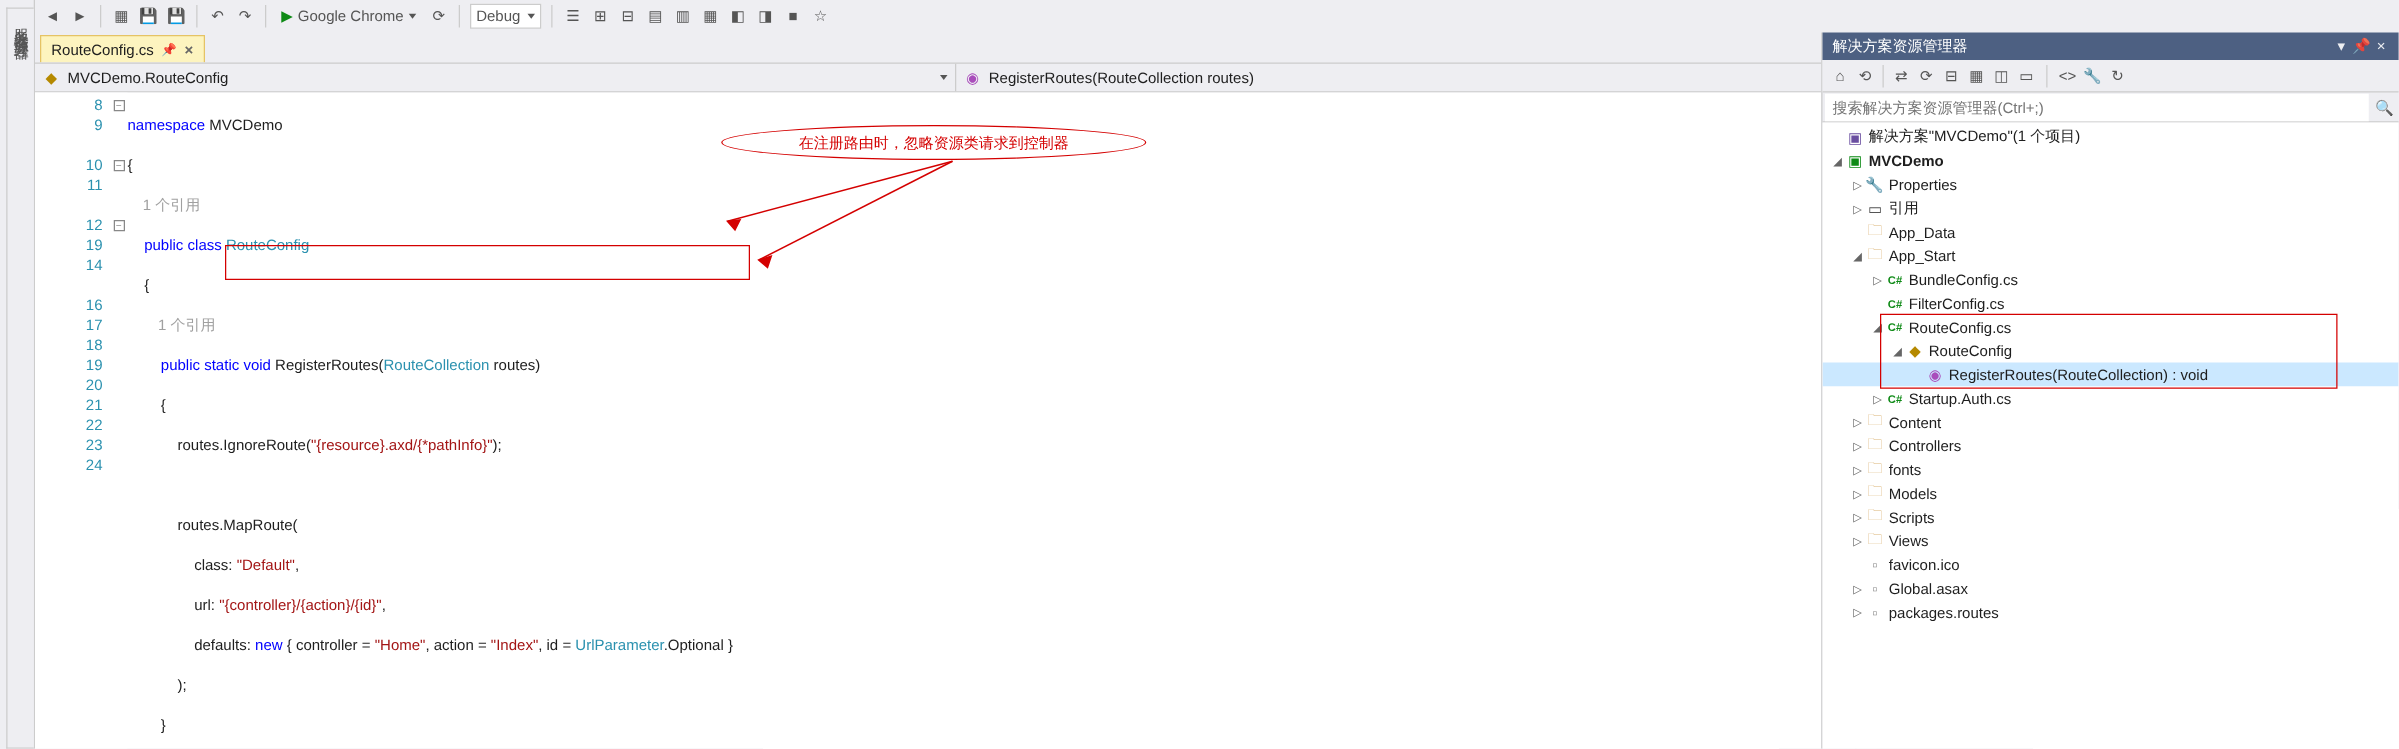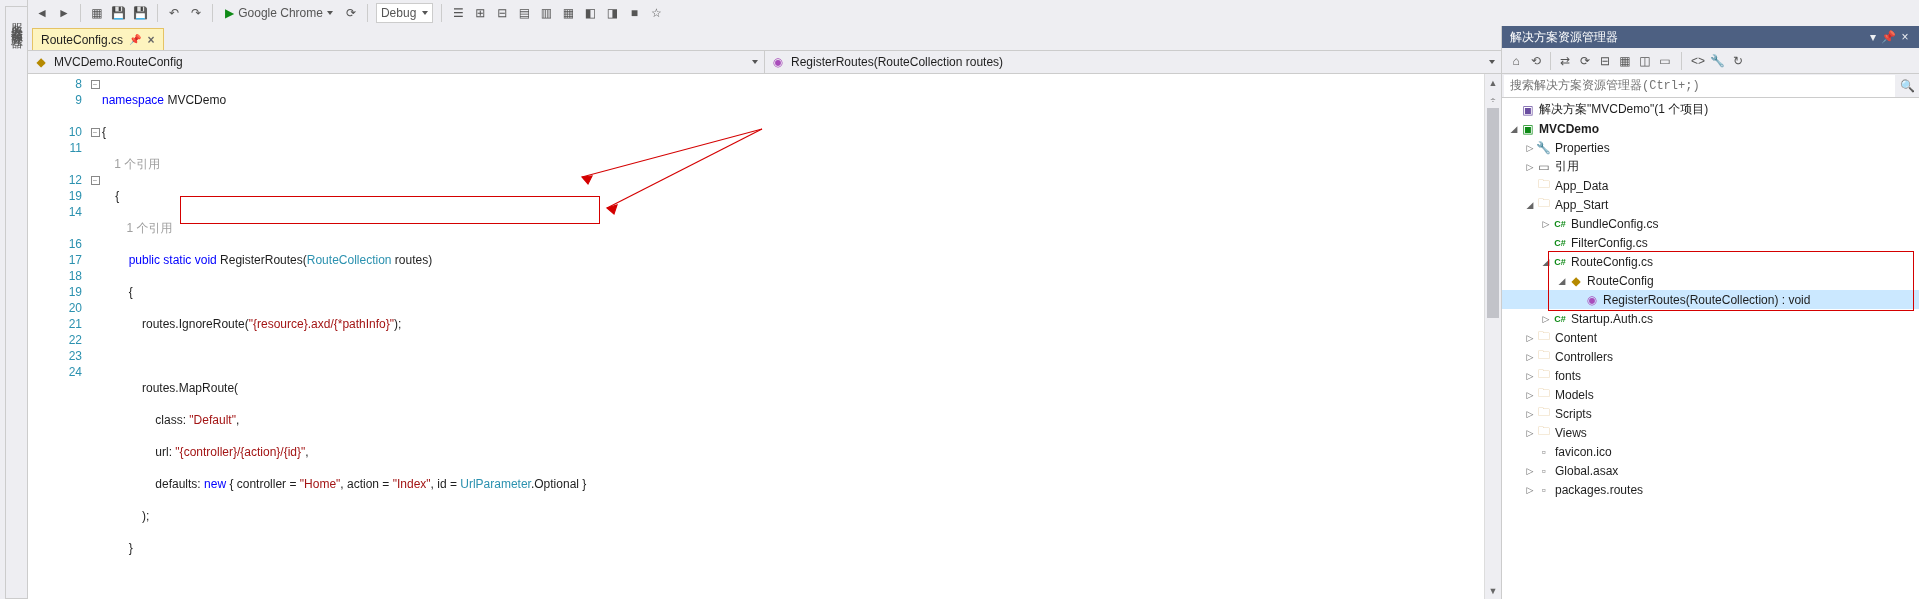--- a/index.html
+++ b/index.html
@@ -40,28 +40,28 @@
 .kw { color: #0000ff; text-align: right; }
 .typ { color: #2b91af; }
 .str { color: #a31515; }
 .ref-lens { color: #a0a0a0; font-size: 11px; }
 
 .highlight-box { position: absolute; border: 1px solid #d40000; pointer-events: none; }
 .annot-ellipse { position: absolute; border: 1px solid #d40000; border-radius: 50%; color: #d40000; display: flex; align-items: center; justify-content: center; font-size: 13px; font-family: "Microsoft YaHei"; pointer-events: none; }
 .arrow-svg { position: absolute; pointer-events: none; }
 
 
-.right-panel { position: absolute; right: 0; top: 26px; bottom: 0; width: 418px; background: #eeeef2; border-left: 1px solid #ccc; display: flex; flex-direction: column; }
+.right-panel { position: absolute; right: 0; top: 26px; bottom: 0; width: 462px; background: #eeeef2; border-left: 1px solid #ccc; display: flex; flex-direction: column; }
 .panel-title { height: 22px; background: #4d6082; color: #fff; display: flex; align-items: center; padding: 0 6px 0 8px; font-size: 12px; }
 .panel-title .spacer { flex: 1; }
 .panel-title .win-ico { width: 16px; text-align: center; cursor: pointer; opacity: 0.9; }
 .panel-toolbar { height: 26px; background: #eeeef2; border-bottom: 1px solid #ccc; display: flex; align-items: center; padding: 0 6px; gap: 6px; }
 .panel-toolbar .grp { display: flex; align-items: center; gap: 4px; }
 .search-row { height: 24px; border-bottom: 1px solid #ccc; display: flex; align-items: center; }
-.search-input { flex: 1; height: 22px; border: none; background: #fff; padding: 0 6px; outline: none; color: #888; margin: 0 2px; font-family: Liberation Mono, monospace; }
+.search-input { flex: 1; height: 22px; border: none; background: #fff; padding: 0 6px; outline: none; color: #888; margin: 0 2px; }
 .search-ico { width: 22px; text-align: center; color: #555; }
 .tree { flex: 1; background: #fff; overflow: auto; padding: 2px 0; }
 .tree-row { height: 19px; display: flex; align-items: center; padding-right: 4px; white-space: nowrap; cursor: pointer; }
 .tree-row.selected { background: #cbe8ff; }
 .tree-arrow { width: 12px; text-align: center; color: #666; font-size: 9px; }
 .tree-arrow.empty { visibility: hidden; }
 .tree-ico { width: 16px; height: 16px; display: inline-flex; align-items: center; justify-content: center; margin-right: 3px; }
 .tree-label { color: #1e1e1e; }
 .tree-label.bold { font-weight: bold; }
 .tree-hl-box { position: absolute; border: 1px solid #d40000; pointer-events: none; }
@@ -185,40 +185,44 @@
         <div></div>
         <div></div>
         <div></div>
         <div></div>
         <div></div>
     </div>
     <div class="code">
 <div class="line"><span class="kw">namespace</span><span> MVCDemo</span></div>
 <div class="line"><span>{</span></div>
 <div class="line ref-lens">    <span>1 个引用</span></div>
+<div class="line"><span class="kw">    public</span><span class="kw"> class</span><span class="typ"> RouteConfig</span></div>
 <div class="line"><span>    {</span></div>
 <div class="line ref-lens">        <span>1 个引用</span></div>
 <div class="line"><span class="kw">        public</span><span class="kw"> static</span><span class="kw"> void</span><span> RegisterRoutes(</span><span class="typ">RouteCollection</span><span> routes)</span></div>
 <div class="line"><span>        {</span></div>
 <div class="line"><span>            routes.IgnoreRoute(</span><span class="str">"{resource}.axd/{*pathInfo}"</span><span>);</span></div>
 <div class="line"> </div>
 <div class="line"><span>            routes.MapRoute(</span></div>
 <div class="line"><span>                class: </span><span class="str">"Default"</span><span>,</span></div>
 <div class="line"><span>                url: </span><span class="str">"{controller}/{action}/{id}"</span><span>,</span></div>
 <div class="line"><span>                defaults: </span><span class="kw">new</span><span> { controller = </span><span class="str">"Home"</span><span>, action = </span><span class="str">"Index"</span><span>, id = </span><span class="typ">UrlParameter</span><span>.Optional }</span></div>
 <div class="line"><span>            );</span></div>
 <div class="line"><span>        }</span></div>
 
 
 
 
       
       <div class="highlight-box" style="left:78px; top:122px; width:420px; height:28px;"></div>
 
       
+      <div class="annot-ellipse" style="left:475px; top:26px; width:340px; height:28px;">
+        <span>在注册路由时，忽略资源类请求到控制器</span>
+      </div>
 
       
       <svg class="arrow-svg" style="left:0; top:0; width:900px; height:220px;">
         <line x1="660" y1="55" x2="480" y2="103"></line>
         <path class="arrowhead" d="M480 103 l10 -1 l-4 8 z"></path>
         <line x1="660" y1="55" x2="505" y2="134"></line>
         <path class="arrowhead" d="M505 134 l10 -3 l-3 9 z"></path>
       </svg>
     </div>
 

